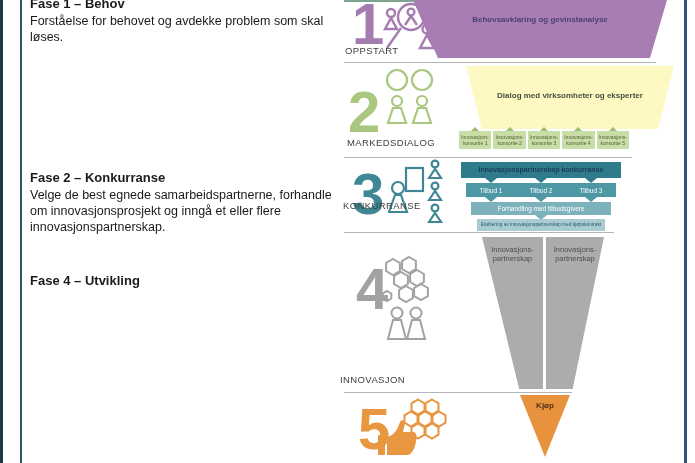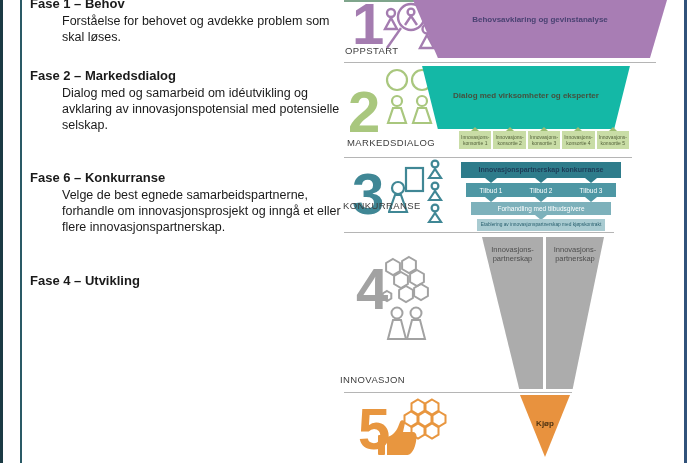--- a/index.html
+++ b/index.html
@@ -8,37 +8,37 @@
   
   .edge{position:absolute;top:0;bottom:0;}
   .edge-outer-left{left:0;width:3px;background:#1b3a44;}
   .edge-inner-left{left:20px;width:2px;background:#2a5a66;}
   .edge-right{left:684px;width:3px;background:#31527a;}
   .edge-top-seg{position:absolute;left:344px;top:0;width:70px;height:2px;background:#7fa58c;}
 
   
   .tblock{position:absolute;left:30px;width:318px;color:#1a1a1a;}
   .ttitle{font-size:13px;font-weight:bold;line-height:15px;}
-  .tbody{font-size:12.5px;line-height:16px;margin-top:2px;margin-left:32px;}
+  .tbody{font-size:12.5px;line-height:16px;margin-top:2px;}
 
   
   .hline{position:absolute;height:1px;background:#b5b5b5;}
 
   
   .pnum{position:absolute;font-weight:bold;font-size:58px;line-height:1;}
   .n1{color:#a47cb0;} .n2{color:#a9c77e;} .n3{color:#408795;} .n4{color:#a2a2a2;} .n5{color:#e8963f;}
   .plabel{position:absolute;font-size:9.5px;color:#3d3d3d;letter-spacing:.4px;}
   .picon{position:absolute;}
 
   
   .band{position:absolute;text-align:center;}
   .band-1{left:413px;top:0;width:254px;height:58px;background:#a87db4;
           clip-path:polygon(0 0,100% 0,93.3% 100%,9.8% 100%);}
   .band-1 .bandtxt{padding-top:15px;font-size:8px;font-weight:600;color:#4a4272;}
-  .band-2{left:421px;top:66px;width:210px;height:63px;background:#14b8a6;
+  .band-2{left:465px;top:66px;width:210px;height:63px;background:#fef9c3;
           clip-path:polygon(0.5% 0,99.5% 0,92% 100%,8% 100%);}
   .band-2 .bandtxt{padding-top:25px;font-size:8px;font-weight:600;color:#44513f;}
 
   .tags{position:absolute;left:459px;top:131px;width:170px;display:flex;gap:2px;}
   .tag{position:relative;flex:1;background:#c9dda6;color:#53613a;font-size:5px;line-height:6px;
        text-align:center;padding:3px 1px;}
   .tag::before{content:"";position:absolute;top:-4px;left:50%;margin-left:-4px;
        border-left:4px solid transparent;border-right:4px solid transparent;
        border-bottom:4px solid #9dbd72;}
 
@@ -57,42 +57,38 @@
   .nB{background:#4e97a4;top:197px;}
   .nC{background:#7db1bb;top:215px;}
 
   .gfun{position:absolute;top:237px;height:152px;background:#acacac;text-align:center;}
   .gfun .gtxt{padding-top:8px;font-size:7.5px;line-height:9px;color:#4e4e4e;}
   .gfun-l{left:482px;width:61px;clip-path:polygon(0 0,100% 0,100% 100%,61% 100%);}
   .gfun-r{left:546px;width:58px;clip-path:polygon(0 0,100% 0,46% 100%,0 100%);}
 
   .otri{position:absolute;left:520px;top:395px;width:50px;height:62px;background:#e8923e;
         clip-path:polygon(0 0,100% 0,50% 100%);text-align:center;}
-  .otri .otxt{padding-top:24px;font-size:8px;font-weight:bold;color:#4f3311;}
+  .otri .otxt{padding-top:6px;font-size:8px;font-weight:bold;color:#4f3311;}
 </style>
 </head>
 <body>
 
 <div class="canvas">
 
   <div class="edge edge-outer-left"></div>
   <div class="edge edge-inner-left"></div>
   <div class="edge edge-right"></div>
   <div class="edge-top-seg"></div>
 
   <div class="tblock" style="top:-4px">
     <div class="ttitle">Fase 1 – Behov</div>
     <div class="tbody">Forståelse for behovet og avdekke problem som skal løses.</div>
   </div>
-  <div class="tblock" style="top:68px">
-    <div class="ttitle">Fase 2 – Markedsdialog</div>
-    <div class="tbody">Dialog med og samarbeid om idéutvikling og avklaring av innovasjonspotensial med potensielle selskap.</div>
-  </div>
   <div class="tblock" style="top:170px">
-    <div class="ttitle">Fase 6 – Konkurranse</div>
+    <div class="ttitle">Fase 2 – Konkurranse</div>
     <div class="tbody">Velge de best egnede samarbeidspartnerne, forhandle om innovasjonsprosjekt og inngå et eller flere innovasjonspartnerskap.</div>
   </div>
   <div class="tblock" style="top:273px">
     <div class="ttitle">Fase 4 – Utvikling</div>
   </div>
 
   <div class="hline" style="top:62px;left:344px;width:312px"></div>
   <div class="hline" style="top:157px;left:344px;width:288px"></div>
   <div class="hline" style="top:232px;left:344px;width:270px"></div>
   <div class="hline" style="top:392px;left:344px;width:228px"></div>

